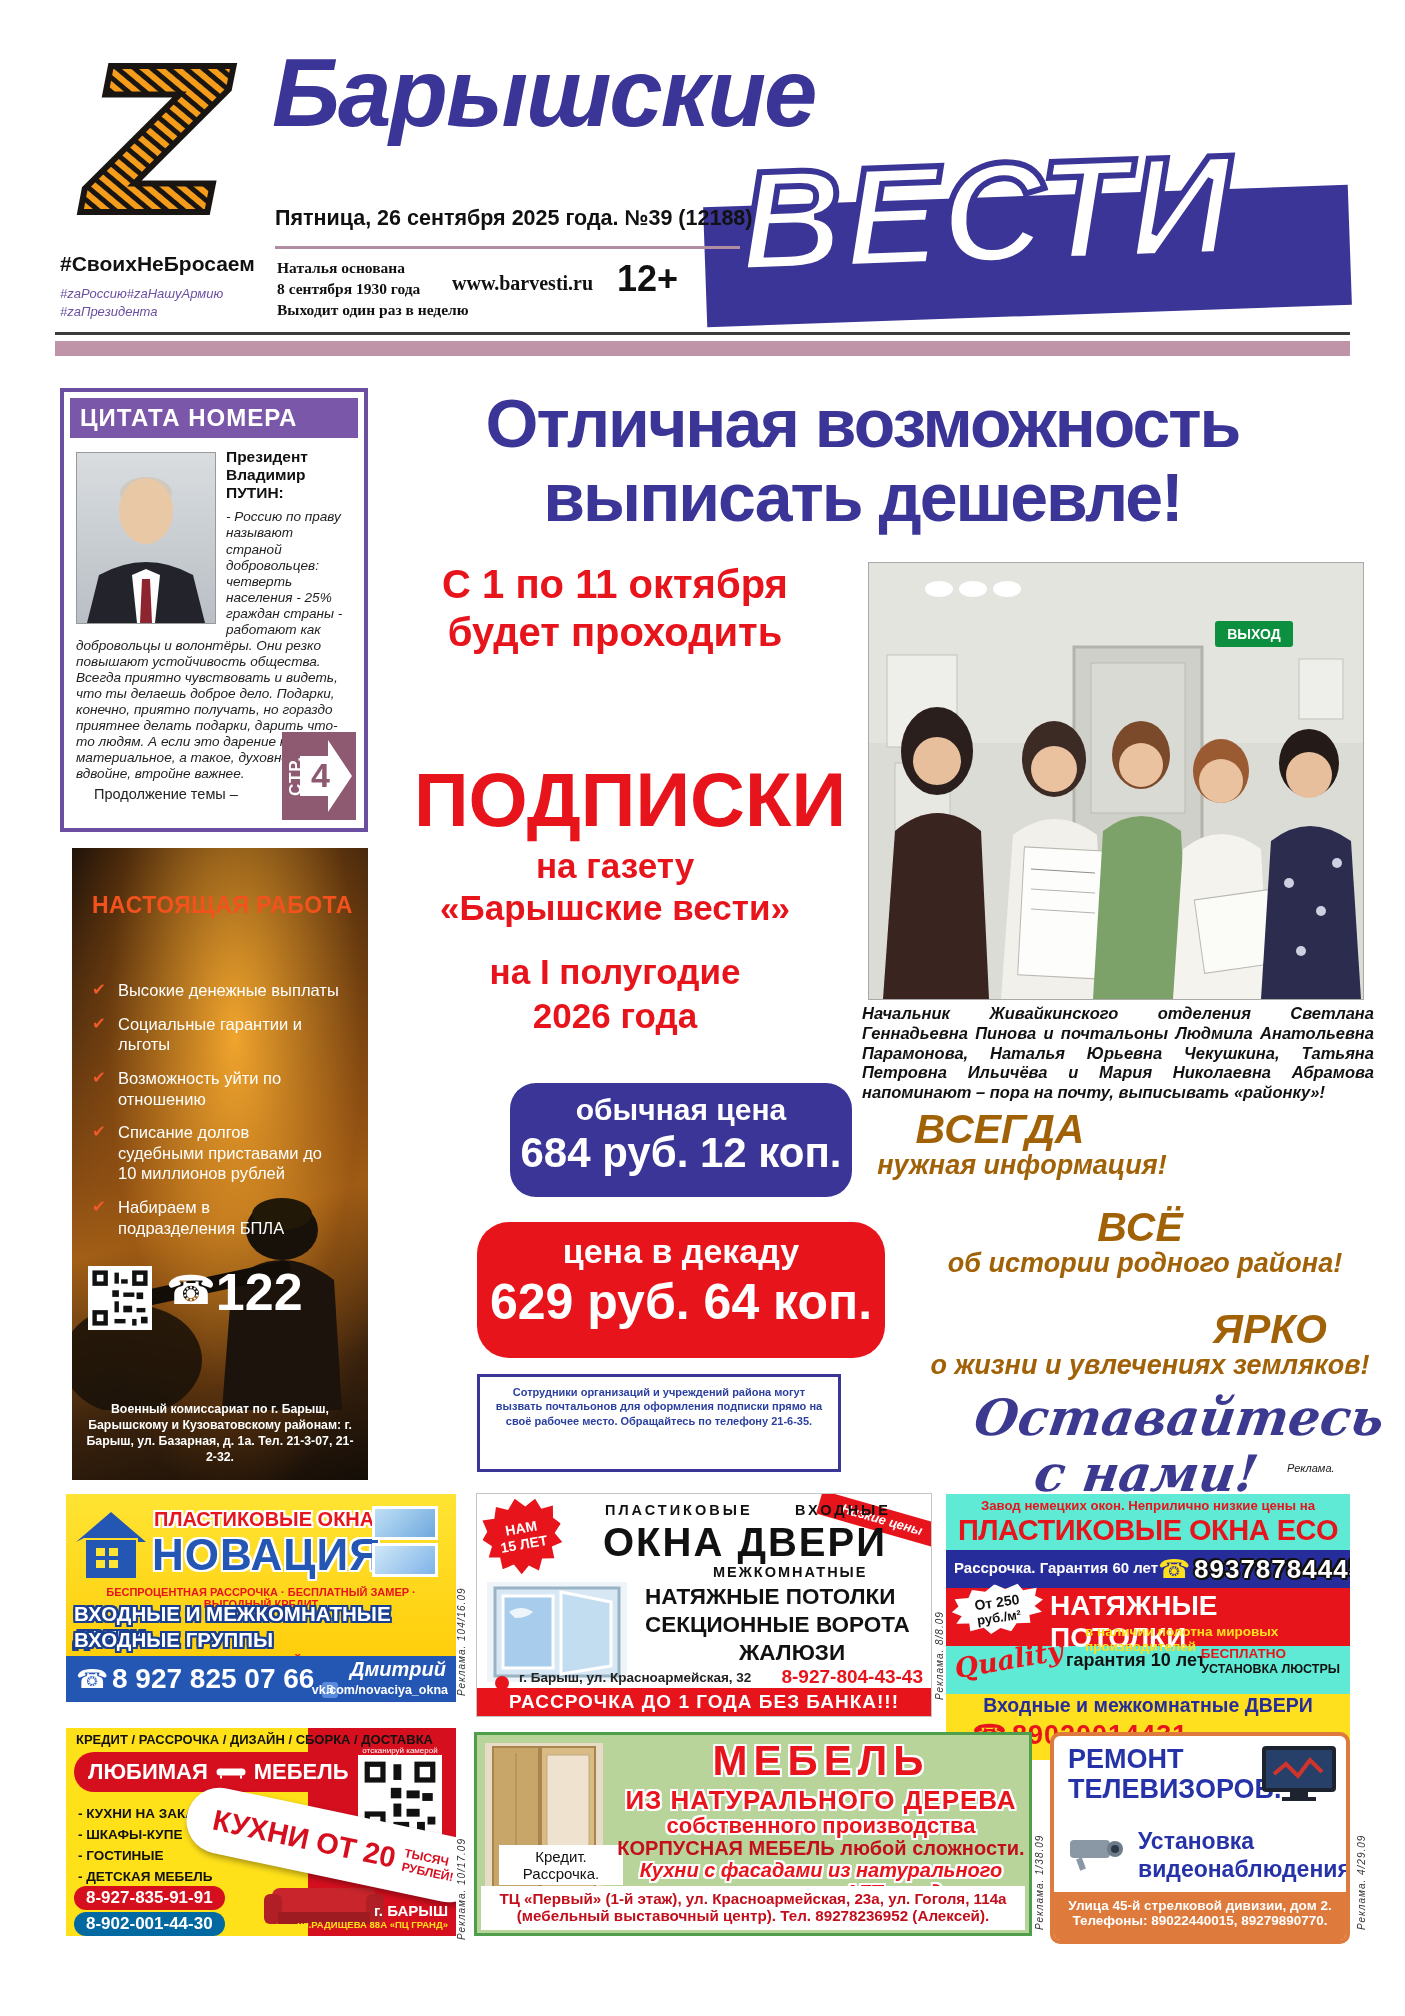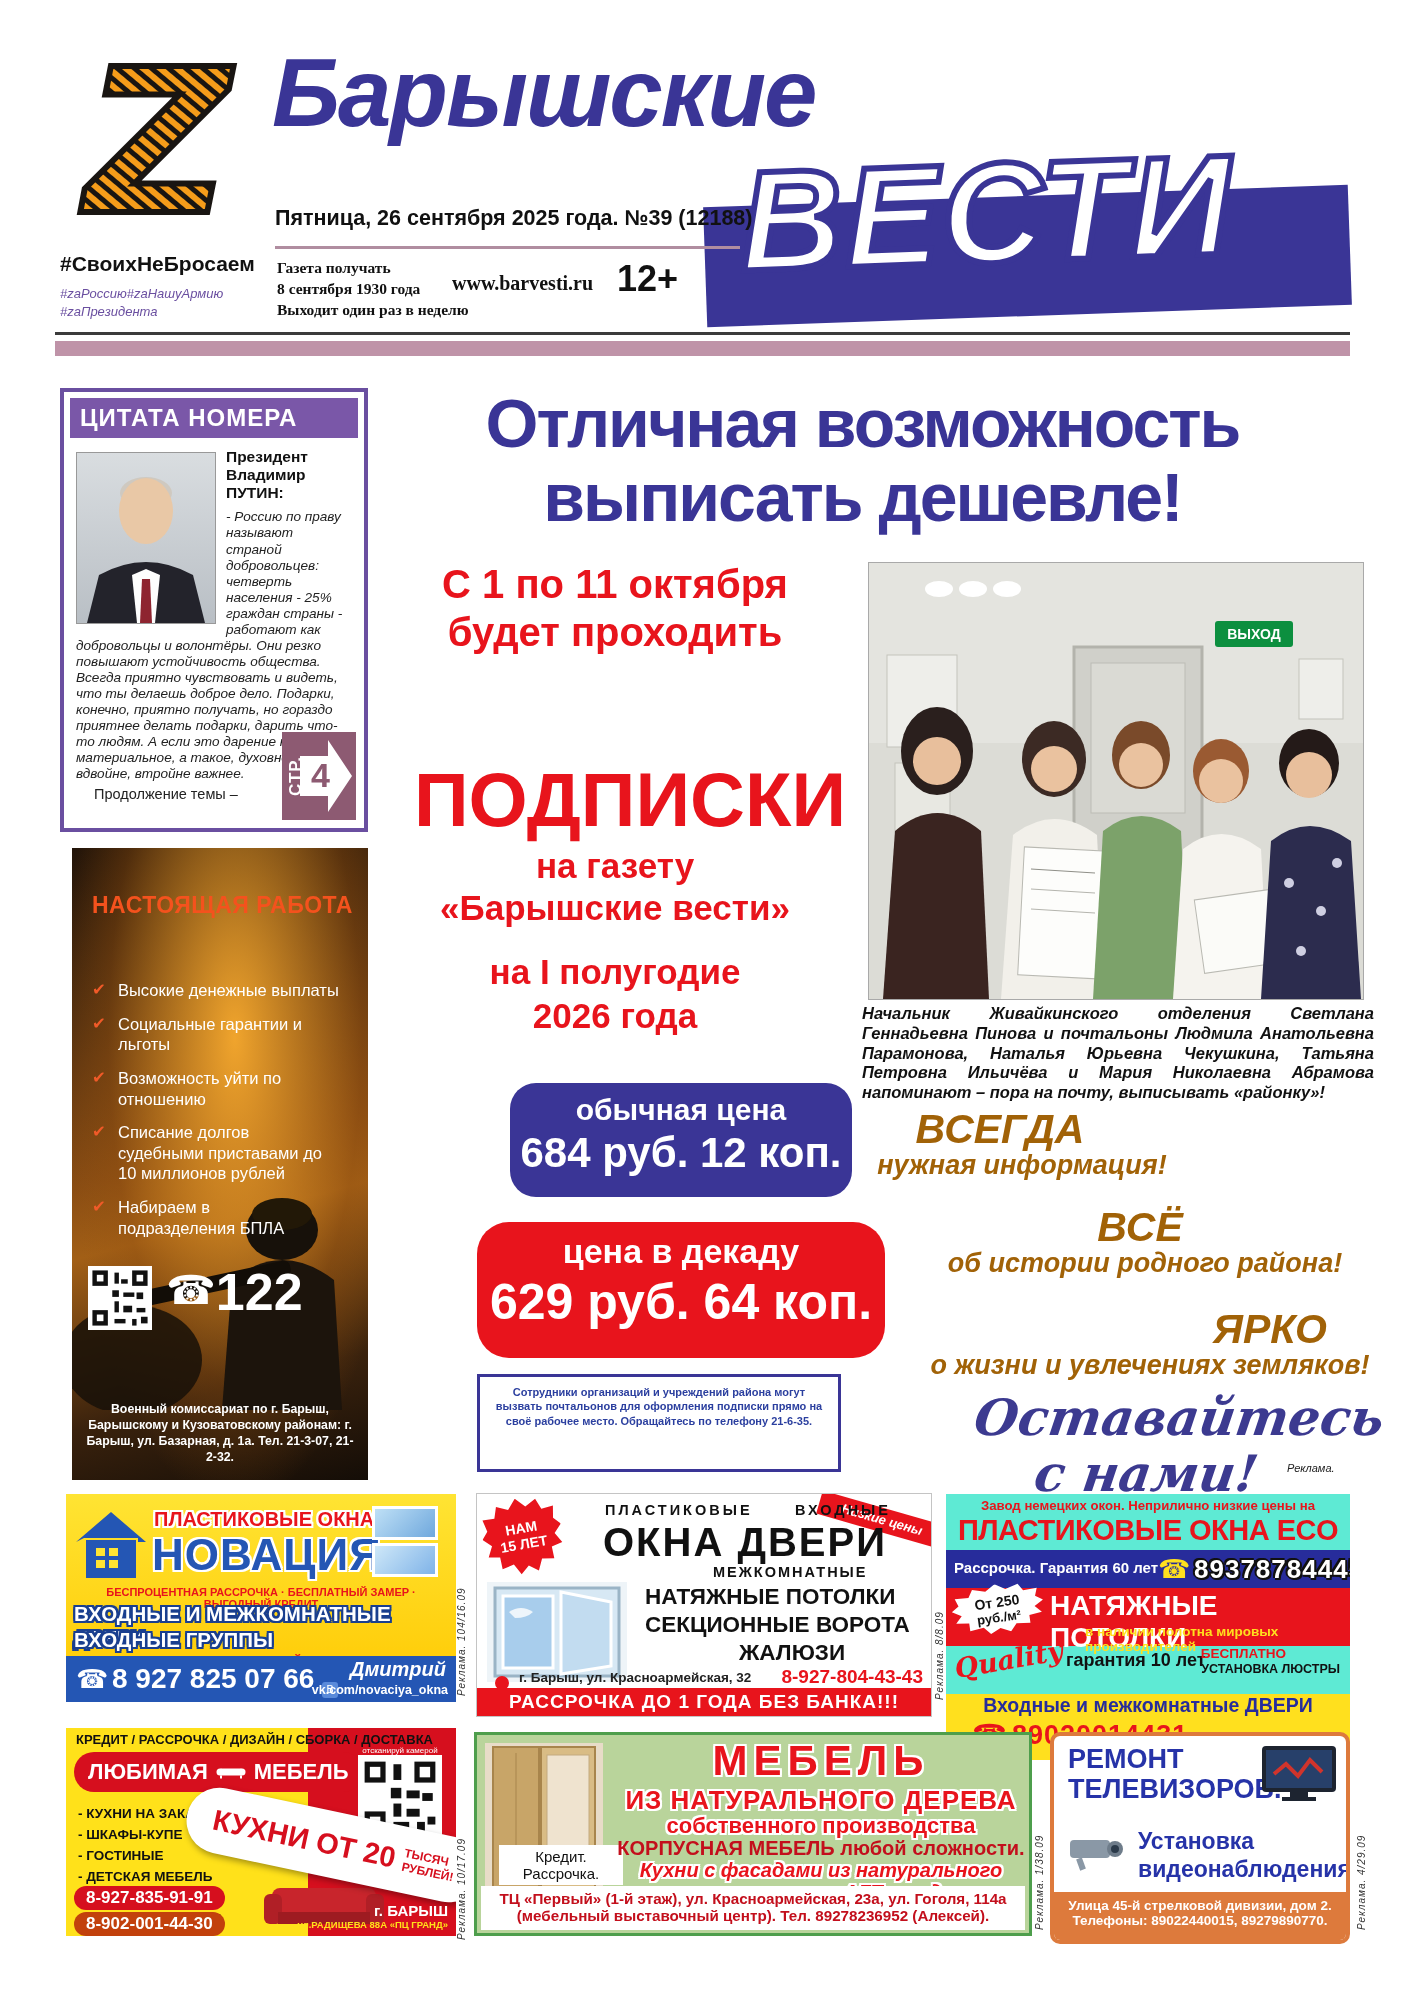--- a/index.html
+++ b/index.html
@@ -44,21 +44,21 @@
   <div class="abs i" style="left:60px;top:286px;font-size:13px;color:#6a4fa0;">#zaРоссию#zaНашуАрмию</div>
   <div class="abs i" style="left:60px;top:304px;font-size:13px;color:#6a4fa0;">#zaПрезидента</div>
 
   <div class="abs b i navy" style="left:272px;top:38px;font-size:96px;letter-spacing:-2px;">Барышские</div>
   <div class="abs" style="left:705px;top:196px;width:645px;height:120px;background:#3a3596;transform:rotate(-2deg);"></div>
   <div class="abs x i" style="left:740px;top:142px;font-size:142px;line-height:1;color:#fff;-webkit-text-stroke:6px #3a3596;text-transform:uppercase;transform:rotate(-2deg);letter-spacing:2px;">вести</div>
 
   <div class="abs b" style="left:275px;top:206px;font-size:21.5px;color:#111;">Пятница, 26 сентября 2025 года. №39 (12188)</div>
   <div class="abs" style="left:275px;top:246px;width:465px;height:3px;background:#b08da0;"></div>
   <div class="abs serif b" style="left:277px;top:258px;font-size:15.5px;line-height:1.35;color:#111;">
-    <div>Газета получать</div>
+    <div>Наталья основана</div>
     <div>8 сентября 1930 года</div>
     <div>Выходит один раз в неделю</div>
   </div>
   <div class="abs serif b" style="left:452px;top:272px;font-size:20px;color:#111;">www.barvesti.ru</div>
   <div class="abs x" style="left:617px;top:258px;font-size:36px;color:#111;">12+</div>
   <div class="abs" style="left:55px;top:332px;width:1295px;height:3px;background:#3b3b3b;"></div>
   <div class="abs" style="left:55px;top:341px;width:1295px;height:15px;background:#bf93a8;"></div>
 
   <div class="abs" style="left:60px;top:388px;width:308px;height:444px;border:4px solid #6a4fa0;background:#fff;box-sizing:border-box;">
     <div style="margin:6px;height:40px;background:#7a57a8;color:#fff;font-weight:bold;font-size:24px;line-height:40px;padding-left:10px;letter-spacing:1px;">ЦИТАТА НОМЕРА</div>
@@ -348,21 +348,21 @@
       <rect x="16" y="36" width="92" height="12" fill="#9e1b21"></rect>
     </svg>
     <div class="abs" style="left:118px;top:84px;width:300px;height:66px;background:#fff;border-radius:34px;transform:rotate(12deg);box-shadow:2px 3px 6px rgba(0,0,0,0.35);display:flex;align-items:center;justify-content:center;gap:8px;">
       <span class="x" style="font-size:29px;color:#d60f1e;">КУХНИ ОТ 20</span>
       <span style="display:inline-block;text-align:left;">
         <span class="x" style="display:block;font-size:12px;color:#d60f1e;">ТЫСЯЧ</span>
         <span class="x" style="display:block;font-size:12px;color:#d60f1e;">РУБЛЕЙ!</span>
       </span>
     </div>
     <div class="abs x w" style="left:8px;top:158px;background:#d60f1e;border-radius:14px;padding:2px 12px;font-size:17px;">8-927-835-91-91</div>
-    <div class="abs x w" style="left:8px;top:184px;background:#c2410c;border-radius:14px;padding:2px 12px;font-size:17px;">8-902-001-44-30</div>
+    <div class="abs x w" style="left:8px;top:184px;background:#0369a1;border-radius:14px;padding:2px 12px;font-size:17px;">8-902-001-44-30</div>
     <div class="abs" style="right:8px;bottom:6px;text-align:right;">
       <div class="x w" style="font-size:15px;">г. БАРЫШ</div>
       <div class="b" style="font-size:9.5px;color:#ffe11a;">ул.РАДИЩЕВА 88А «ПЦ ГРАНД»</div>
     </div>
   </div>
   <div class="abs vert" style="left:456px;top:1820px;height:120px;">Реклама. 10/17.09</div>
 
   <div class="abs" style="left:474px;top:1732px;width:558px;height:204px;background:#b9d49b;border:3px solid #4e9e4c;box-sizing:border-box;overflow:hidden;">
     <svg class="abs" style="left:8px;top:8px;width:118px;height:148px;" viewBox="0 0 118 148">
       <rect width="118" height="148" fill="#e8dcc8"></rect>

